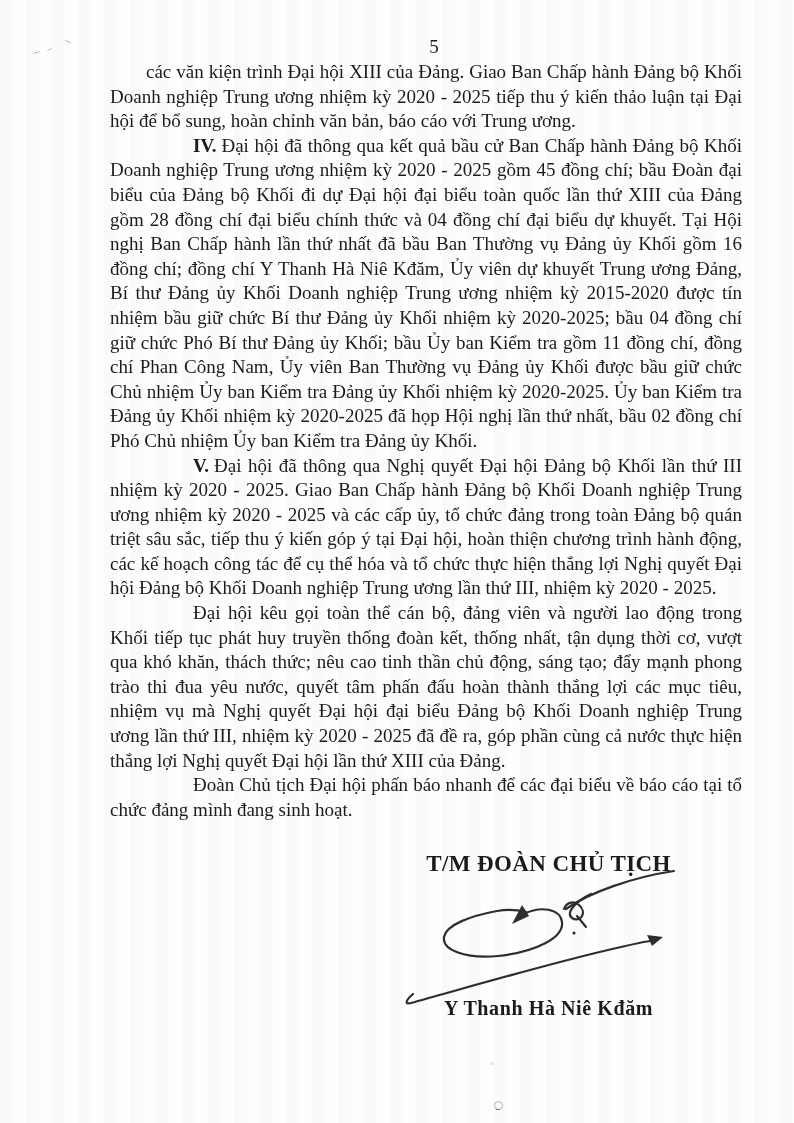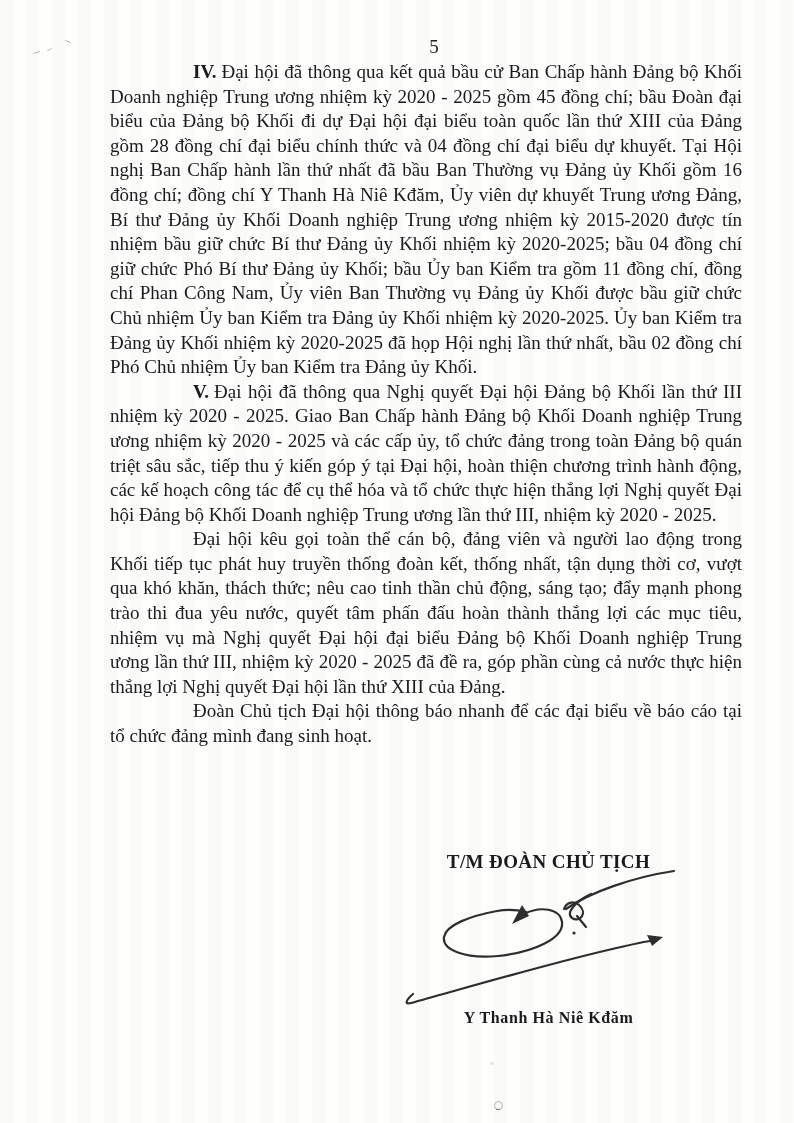--- a/index.html
+++ b/index.html
@@ -32,34 +32,33 @@
     text-align:justify;
   }
   .content p{margin:0;padding:0;}
   .content p.indent{text-indent:47px;}
   .lead{font-weight:bold;margin-left:36px;}
   .lead:not(:empty){margin-right:5px;}
   .sig-heading{
     position:absolute;
     top:851px;left:350px;width:397px;
     text-align:center;
-    font-weight:bold;font-size:19px;letter-spacing:0.4px;
+    font-weight:bold;font-size:23px;letter-spacing:0.4px;
     color:#1b1b1d;
   }
   .signature-svg{
     position:absolute;
     left:390px;top:860px;
   }
   .sig-name{
     position:absolute;
     top:997px;left:350px;width:397px;
     text-align:center;
-    font-weight:bold;font-size:16px;letter-spacing:0.6px;
+    font-weight:bold;font-size:20px;letter-spacing:0.6px;
     color:#1b1b1d;
-    margin-top:12px;
   }
   .speck{position:absolute;background:transparent;}
   .speck-tick{
     width:8px;height:0;border-top:1.6px solid #8e8e8e;border-radius:1px;
   }
   .speck-ring{
     width:7px;height:7px;border:1.2px solid #9a9a9a;border-radius:50%;
     opacity:.75;
   }
   .speck-dot{
@@ -77,24 +76,25 @@
   <div class="speck speck-tick" style="left:33px;top:52px;transform:rotate(-18deg);width:7px;"></div>
   <div class="speck speck-tick" style="left:47px;top:49px;transform:rotate(-28deg);width:5px;"></div>
   <div class="speck speck-tick" style="left:65px;top:41px;transform:rotate(24deg);width:6px;border-top-color:#7e7e7e;"></div>
   <div class="speck speck-dot" style="left:490px;top:1062px;"></div>
   <div class="speck speck-ring" style="left:494px;top:1101px;"></div>
   <div class="speck speck-dash" style="left:496px;top:1109px;"></div>
 
   <div class="page-number">5</div>
 
   <div class="content">
+    <p><b class="lead"></b><span>các văn kiện trình Đại hội XIII của Đảng. Giao Ban Chấp hành Đảng bộ Khối Doanh nghiệp Trung ương nhiệm kỳ 2020 - 2025 tiếp thu ý kiến thảo luận tại Đại hội để bổ sung, hoàn chỉnh văn bản, báo cáo với Trung ương.</span></p>
     <p class="indent"><b class="lead">IV.</b><span>Đại hội đã thông qua kết quả bầu cử Ban Chấp hành Đảng bộ Khối Doanh nghiệp Trung ương nhiệm kỳ 2020 - 2025 gồm 45 đồng chí; bầu Đoàn đại biểu của Đảng bộ Khối đi dự Đại hội đại biểu toàn quốc lần thứ XIII của Đảng gồm 28 đồng chí đại biểu chính thức và 04 đồng chí đại biểu dự khuyết. Tại Hội nghị Ban Chấp hành lần thứ nhất đã bầu Ban Thường vụ Đảng ủy Khối gồm 16 đồng chí; đồng chí Y Thanh Hà Niê Kđăm, Ủy viên dự khuyết Trung ương Đảng, Bí thư Đảng ủy Khối Doanh nghiệp Trung ương nhiệm kỳ 2015-2020 được tín nhiệm bầu giữ chức Bí thư Đảng ủy Khối nhiệm kỳ 2020-2025; bầu 04 đồng chí giữ chức Phó Bí thư Đảng ủy Khối; bầu Ủy ban Kiểm tra gồm 11 đồng chí, đồng chí Phan Công Nam, Ủy viên Ban Thường vụ Đảng ủy Khối được bầu giữ chức Chủ nhiệm Ủy ban Kiểm tra Đảng ủy Khối nhiệm kỳ 2020-2025. Ủy ban Kiểm tra Đảng ủy Khối nhiệm kỳ 2020-2025 đã họp Hội nghị lần thứ nhất, bầu 02 đồng chí Phó Chủ nhiệm Ủy ban Kiểm tra Đảng ủy Khối.</span></p>
     <p class="indent"><b class="lead">V.</b><span>Đại hội đã thông qua Nghị quyết Đại hội Đảng bộ Khối lần thứ III nhiệm kỳ 2020 - 2025. Giao Ban Chấp hành Đảng bộ Khối Doanh nghiệp Trung ương nhiệm kỳ 2020 - 2025 và các cấp ủy, tổ chức đảng trong toàn Đảng bộ quán triệt sâu sắc, tiếp thu ý kiến góp ý tại Đại hội, hoàn thiện chương trình hành động, các kế hoạch công tác để cụ thể hóa và tổ chức thực hiện thắng lợi Nghị quyết Đại hội Đảng bộ Khối Doanh nghiệp Trung ương lần thứ III, nhiệm kỳ 2020 - 2025.</span></p>
     <p class="indent"><b class="lead"></b><span>Đại hội kêu gọi toàn thể cán bộ, đảng viên và người lao động trong Khối tiếp tục phát huy truyền thống đoàn kết, thống nhất, tận dụng thời cơ, vượt qua khó khăn, thách thức; nêu cao tinh thần chủ động, sáng tạo; đẩy mạnh phong trào thi đua yêu nước, quyết tâm phấn đấu hoàn thành thắng lợi các mục tiêu, nhiệm vụ mà Nghị quyết Đại hội đại biểu Đảng bộ Khối Doanh nghiệp Trung ương lần thứ III, nhiệm kỳ 2020 - 2025 đã đề ra, góp phần cùng cả nước thực hiện thắng lợi Nghị quyết Đại hội lần thứ XIII của Đảng.</span></p>
-    <p class="indent"><b class="lead"></b><span>Đoàn Chủ tịch Đại hội thông báo nhanh để các đại biểu về báo cáo tại tổ chức đảng mình đang sinh hoạt.</span></p>
+    <p class="indent"><b class="lead"></b><span>Đoàn Chủ tịch Đại hội phấn báo nhanh để các đại biểu về báo cáo tại tổ chức đảng mình đang sinh hoạt.</span></p>
   </div>
 
   <div class="sig-heading">T/M ĐOÀN CHỦ TỊCH</div>
 
   <svg class="signature-svg" width="300" height="155" viewBox="390 860 300 155" fill="none" stroke="#2e2e2e" stroke-width="2.2" stroke-linecap="round">
 
     <path d="M 566 909 C 590 892, 634 877, 674 871"></path>
 
     <path d="M 591 894 C 576 901, 565 913, 572 918 C 580 923, 588 913, 579 905 C 573 900, 566 903, 564 909"></path>
     <path d="M 577 916 L 586 927"></path>

